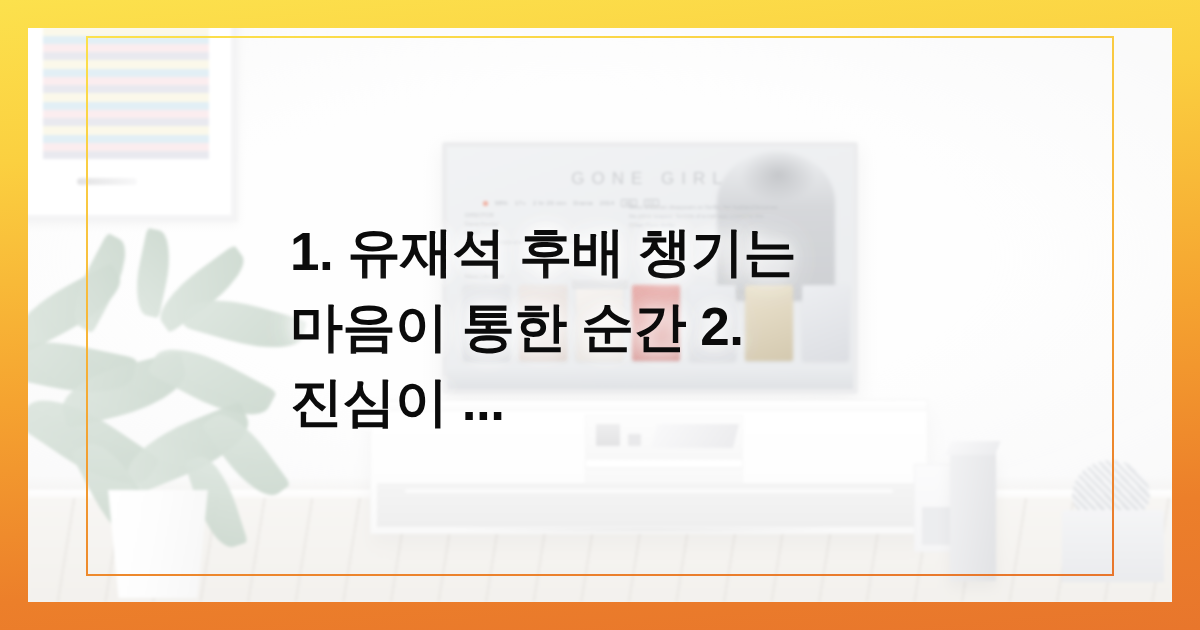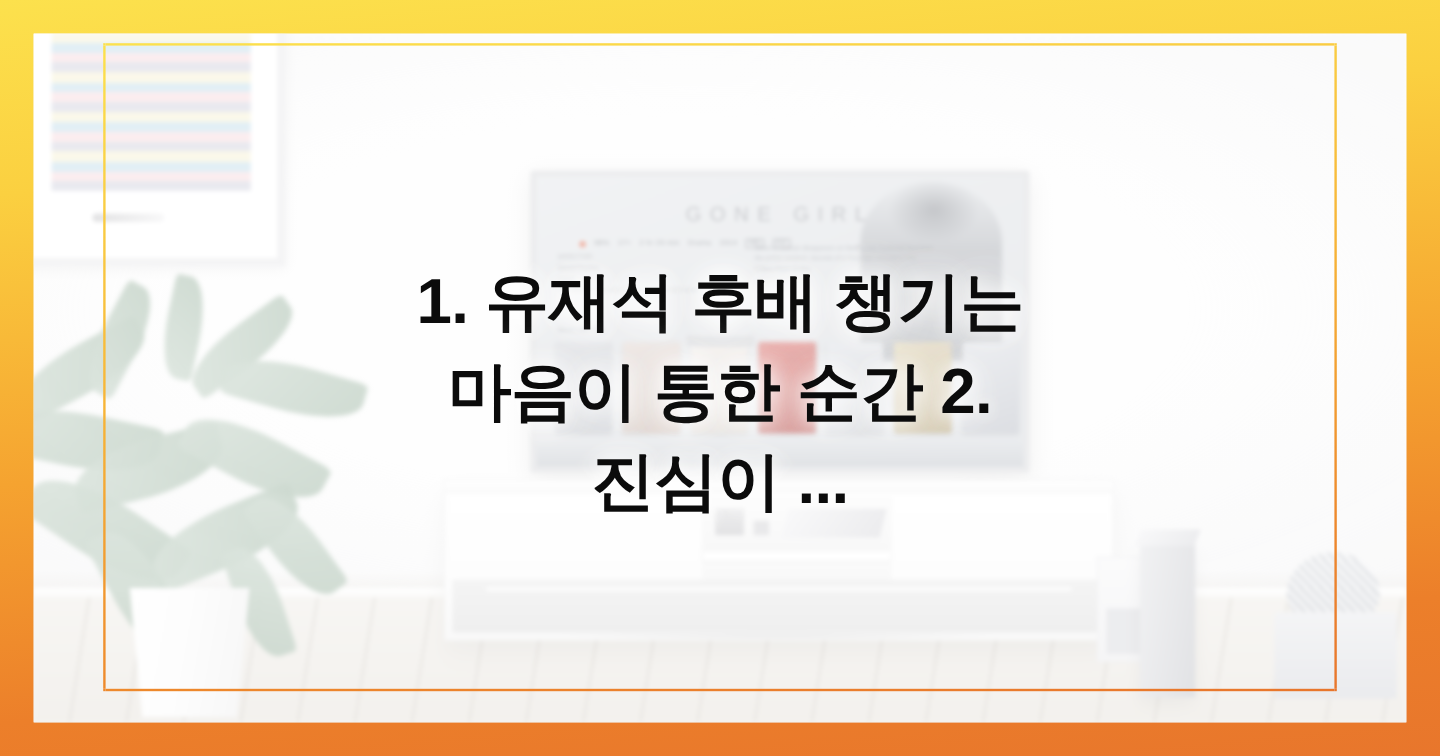--- a/index.html
+++ b/index.html
@@ -345,21 +345,21 @@
   
   .title-wrap {
     position: absolute;
     left: 0; right: 0;
     top: 186px;
     display: flex;
     justify-content: center;
   }
   .title {
     max-width: 620px;
-    text-align: center;
+    text-align: left;
     font-size: 53px;
     line-height: 75px;
     font-weight: 700;
     color: #0b0b0b;
     letter-spacing: -0.5px;
     word-break: keep-all;
     text-shadow:
       0 0 14px rgba(255,255,255,0.95),
       0 0 26px rgba(255,255,255,0.85),
       0 0 40px rgba(255,255,255,0.70),

